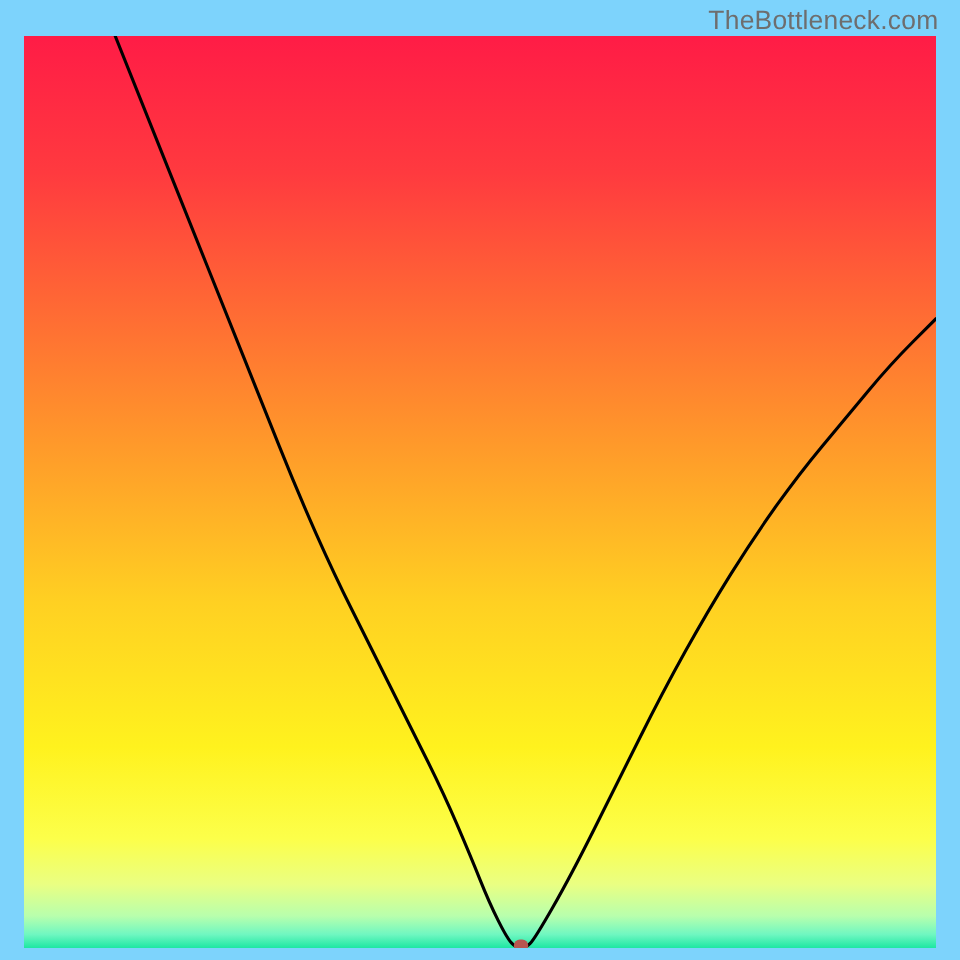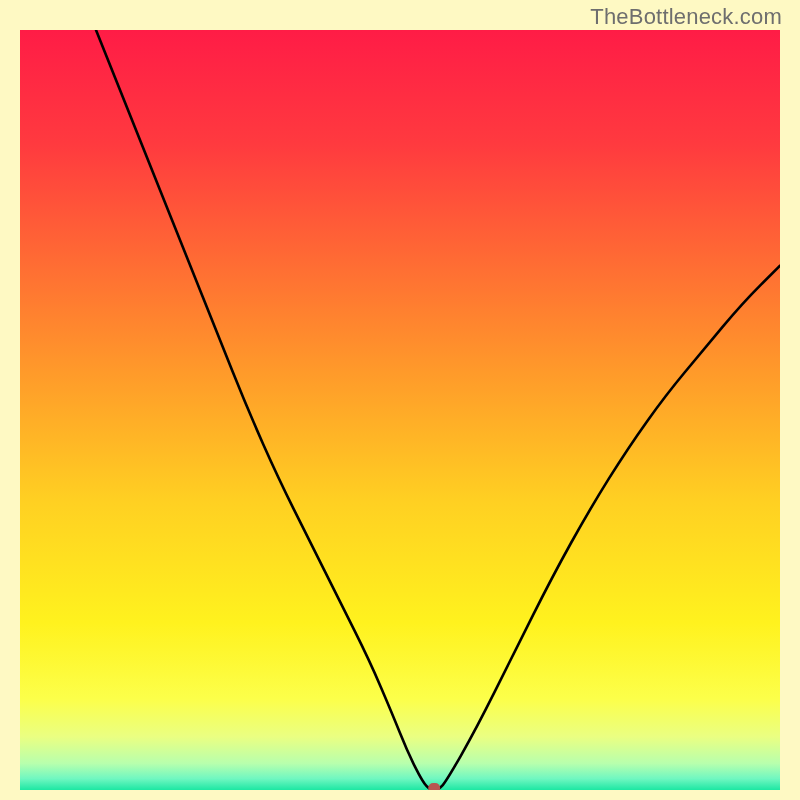--- a/index.html
+++ b/index.html
@@ -10,21 +10,21 @@
     background: #000;
     overflow: hidden;
     font-family: Arial, Helvetica, sans-serif;
   }
   .frame {
     position: absolute;
     left: 0;
     top: 0;
     width: 800px;
     height: 800px;
-    background: #fef9c3;
+    background: #7dd3fc;
   }
   .watermark {
     position: absolute;
     top: 4px;
     right: 18px;
     color: #6e6e6e;
     font-size: 22px;
     letter-spacing: 0.2px;
     font-weight: 500;
     font-family: Arial, Helvetica, sans-serif;

